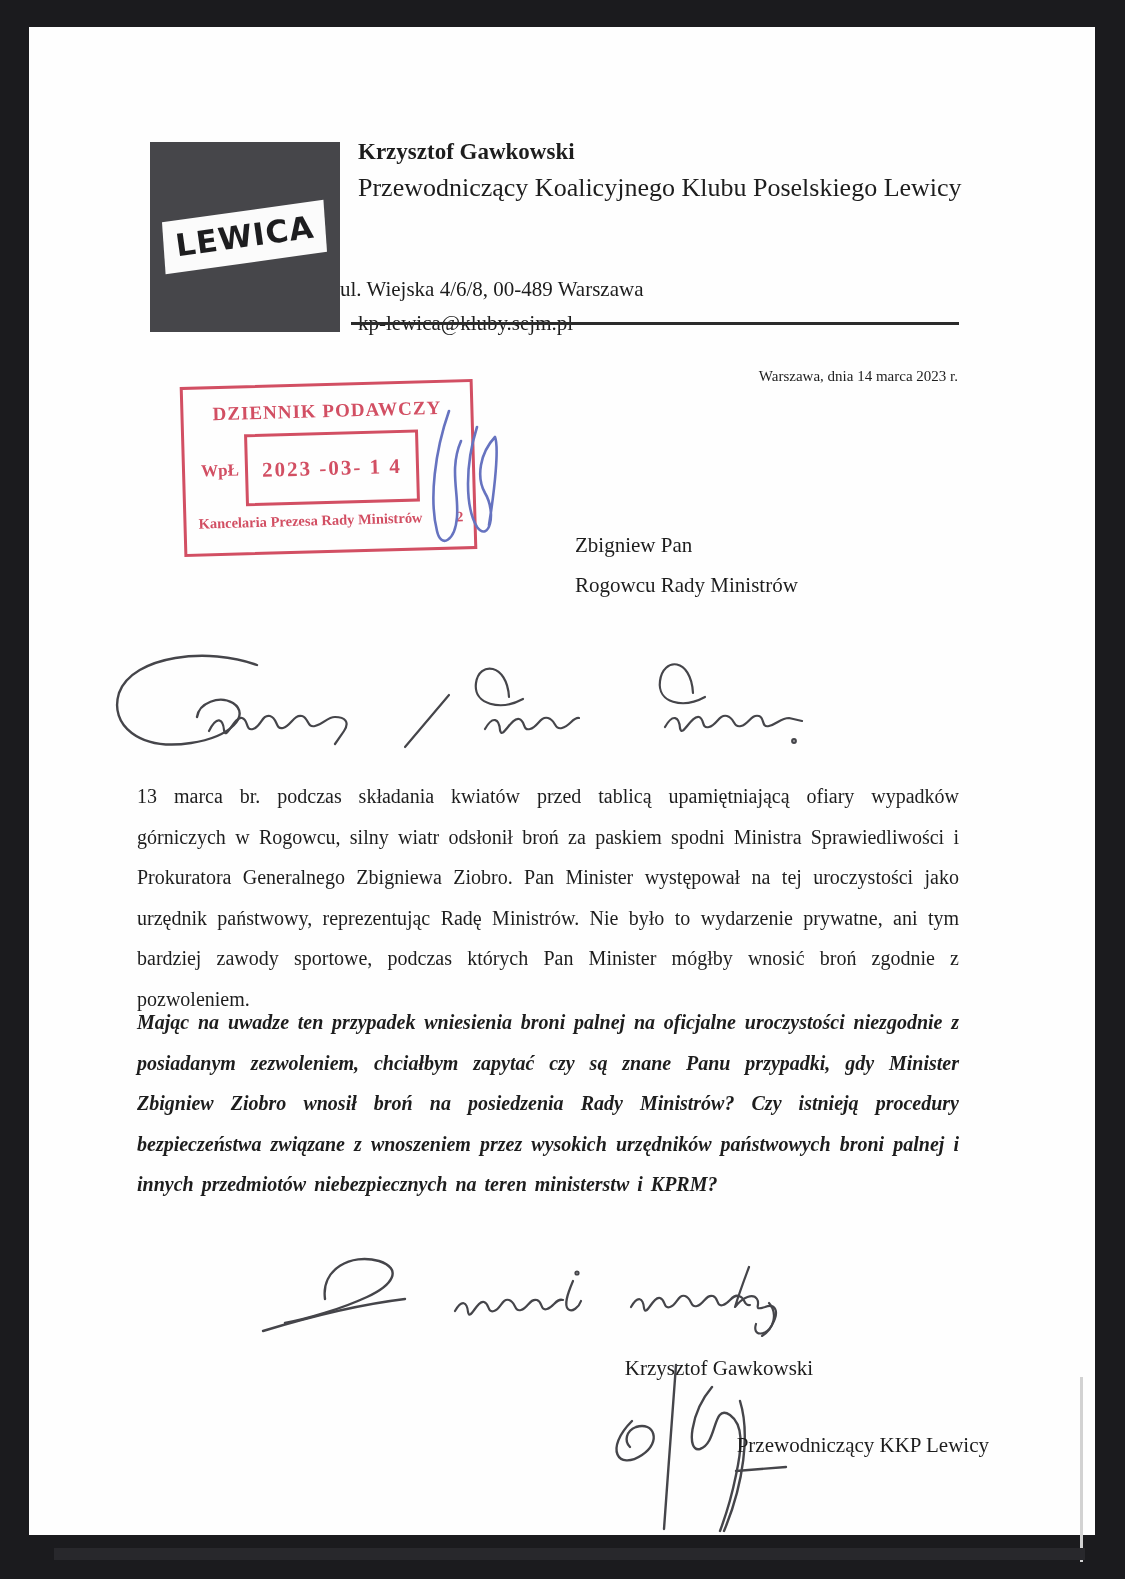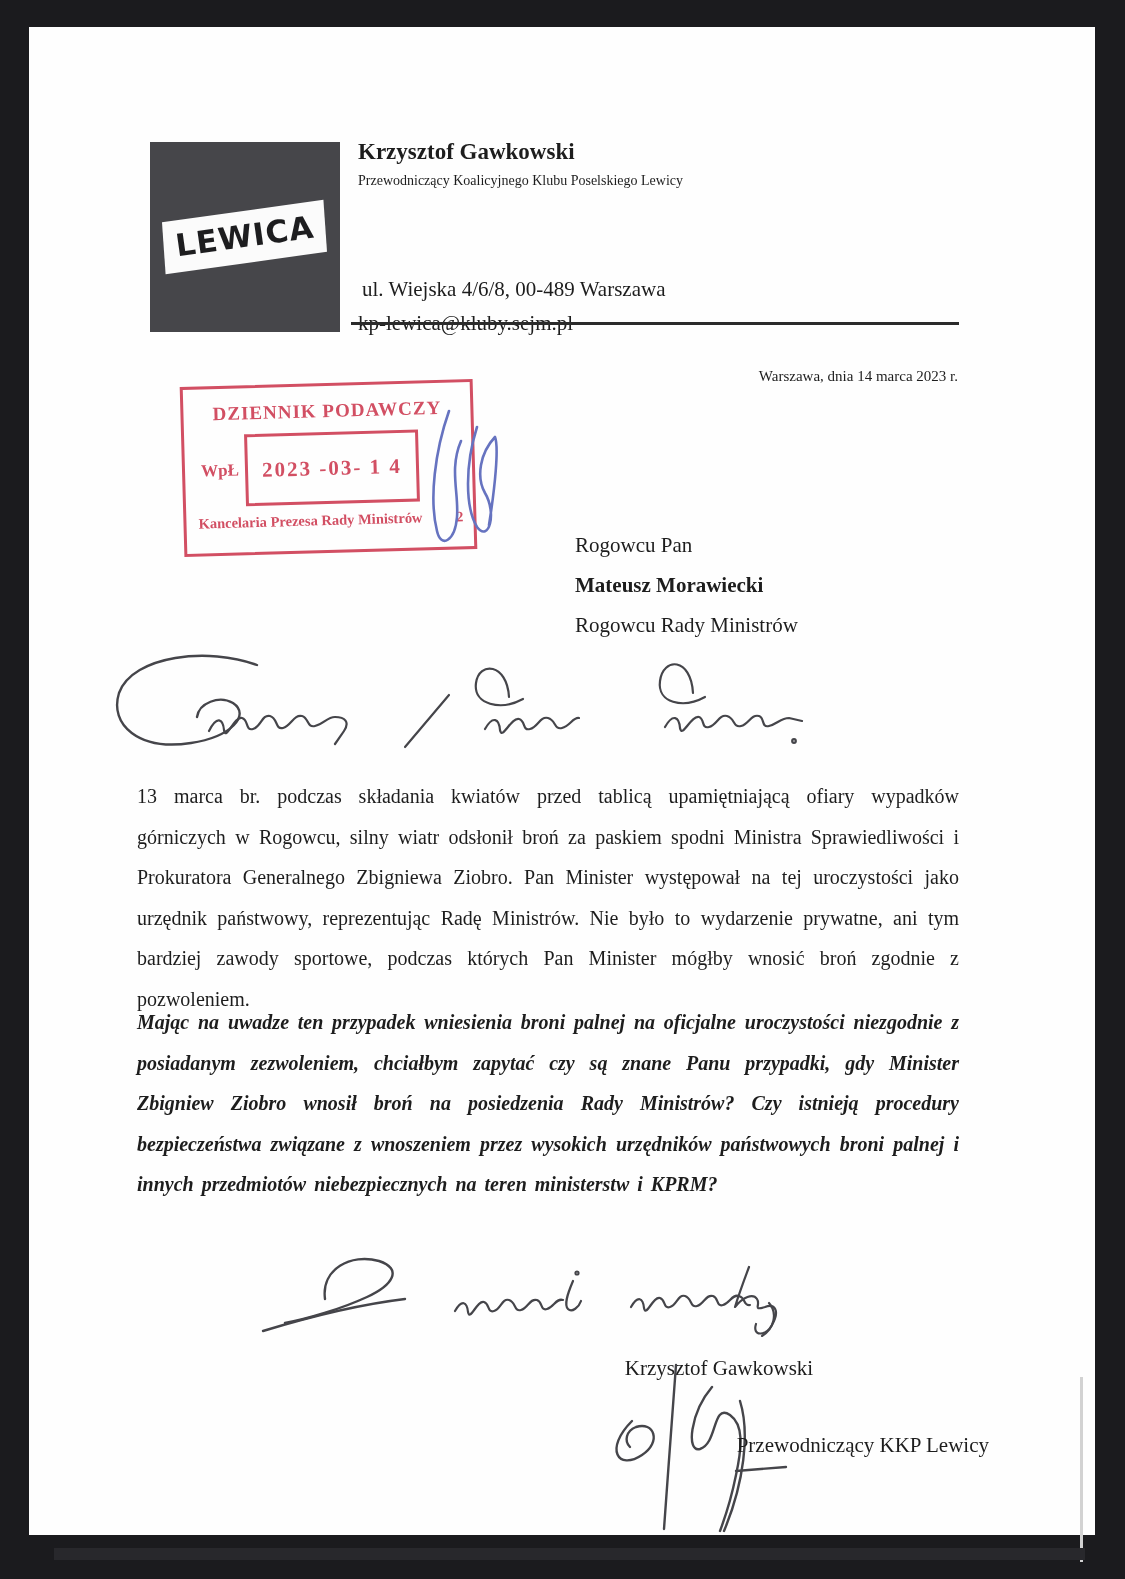--- a/index.html
+++ b/index.html
@@ -21,22 +21,22 @@
   .logo-banner{
     background:#fbfbfb;padding:7px 12px 9px 12px;
     transform:rotate(-8deg) skewX(-4deg);
   }
   .logo-banner span{
     display:block;transform:skewX(4deg);
     font-family:"DejaVu Sans","Liberation Sans",sans-serif;
     font-weight:bold;font-size:31px;letter-spacing:1px;color:#1d1d1f;
   }
   .hdr-name{left:329px;top:112px;font-weight:bold;font-size:23px;}
-  .hdr-title{left:329px;top:146px;font-size:14px;}
-  .hdr-address{left:333px;top:250px;font-size:21px;}
+  .hdr-title{left:329px;top:146px;font-size:26px;}
+  .hdr-address{left:311px;top:250px;font-size:21px;}
   .hdr-email{left:329px;top:284px;font-size:21px;}
   .hdr-rule{left:322px;top:295px;width:608px;height:3px;background:#2b2b2b;}
   
   .stamp{
     left:153px;top:356px;width:287px;height:164px;
     border:3px solid #d24f63;color:#d24f63;transform:rotate(-1.6deg);
     font-family:"Liberation Serif","DejaVu Serif",serif;
   }
   .stamp-title{
     position:absolute;left:0;right:0;top:14px;text-align:center;
@@ -102,22 +102,21 @@
   </div>
 
   <svg class="abs hand" style="left:386px;top:380px;" width="95" height="150" viewBox="0 0 95 150" aria-label="odręczna parafka niebieskim tuszem">
     <path class="ink-blue" stroke-width="2.6" d="M34 4 C20 44 14 92 22 124 C26 142 40 134 42 110 C44 86 34 62 46 34"></path>
     <path class="ink-blue" stroke-width="2.6" d="M62 20 C50 58 50 100 62 120 C74 136 82 106 70 86 C61 70 65 46 80 30 C84 40 80 80 74 118"></path>
   </svg>
 
   <div class="abs date-line">Warszawa, dnia 14 marca 2023 r.</div>
 
   <div class="abs recipient">
-    <div>Rogowcu Pan</div>
-    <div class="bold">Mateusz Morawiecki</div>
+    <div>Zbigniew Pan</div>
     <div>Rogowcu Rady Ministrów</div>
   </div>
 
   <svg class="abs hand" style="left:76px;top:626px;" width="700" height="108" viewBox="0 0 700 108" aria-label="Szanowny Panie Premierze.">
     <path class="ink-gray" stroke-width="2.4" d="M152 12 C104 -6 28 2 14 40 C4 72 34 98 86 90 C126 84 146 62 128 50 C114 42 94 50 92 64"></path>
     <path class="ink-gray" stroke-width="2.2" d="M104 78 c8 -16 14 -12 15 -1 c2 12 10 -14 18 -12 c7 2 3 13 11 11 c8 -2 9 -15 17 -13 c8 2 5 14 13 12 c8 -2 11 -14 19 -12 c7 2 5 12 13 10 c9 -2 12 -9 20 -9 c10 0 15 5 9 14 l-9 13"></path>
     <path class="ink-gray" stroke-width="2.2" d="M300 94 L344 42"></path>
     <path class="ink-gray" stroke-width="2.2" d="M404 44 C402 10 374 8 371 30 C368 52 396 58 418 46"></path>
     <path class="ink-gray" stroke-width="2.2" d="M380 76 c8 -14 14 -10 15 1 c2 11 11 -13 19 -11 c7 2 3 12 11 10 c8 -2 10 -13 18 -11 c8 2 6 12 14 10 c8 -2 11 -11 17 -10"></path>
     <path class="ink-gray" stroke-width="2.2" d="M588 40 C586 4 558 4 555 28 C552 50 578 56 600 44"></path>

